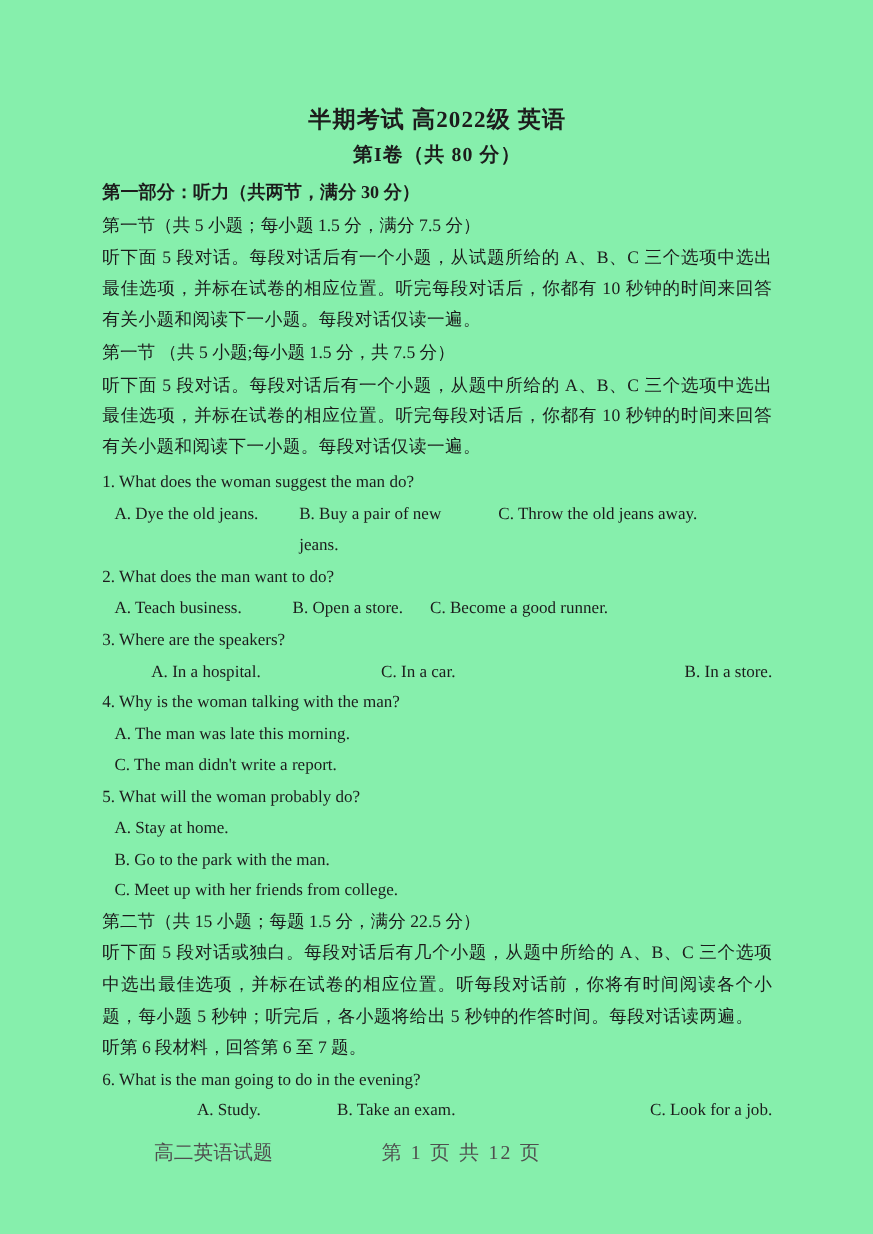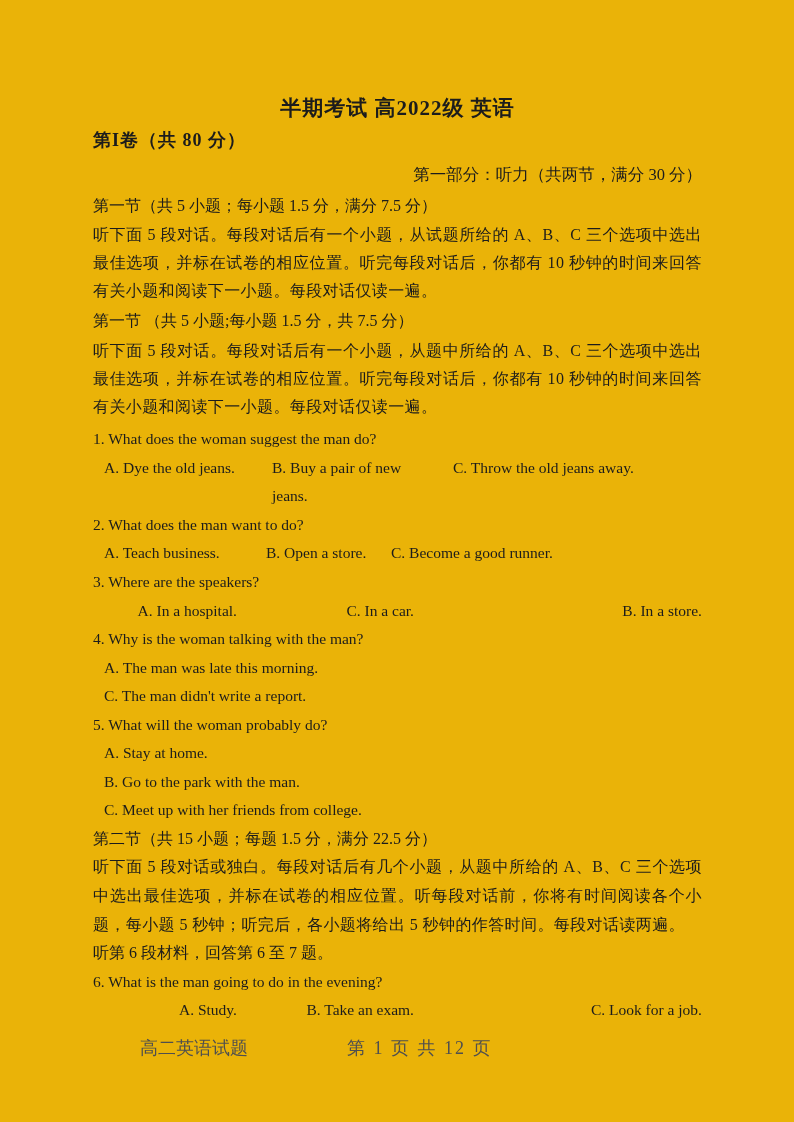--- a/index.html
+++ b/index.html
@@ -1,52 +1,51 @@
 <!DOCTYPE html>
 <html><head>
 <meta charset="utf-8">
 <style>
   html, body { margin: 0; padding: 0; background: #ffffff; }
   .page {
     position: relative;
     width: 794px;
     height: 1122px;
-    background: #eab308;
+    background: #86efac;
     font-family: "Liberation Serif", "DejaVu Serif", serif;
     color: #1c1c1c;
     overflow: hidden;
   }
   .content {
     position: absolute;
     left: 93px;
     right: 92px;
     top: 0;
   }
   .exam-title {
     padding-top: 96px;
     text-align: center;
     font-size: 21px;
     font-weight: 700;
     line-height: 24px;
     letter-spacing: 1px;
   }
   .volume-title {
     margin-top: 10px;
-    text-align: left;
+    text-align: center;
     font-size: 18px;
     font-weight: 700;
     line-height: 21px;
     letter-spacing: 1px;
   }
   .part-heading {
     margin-top: 13px;
     font-size: 16.5px;
-    font-weight: 400;
+    font-weight: 700;
     line-height: 21px;
-    text-align: right;
   }
   .sec-line {
     margin-top: 9px;
     font-size: 16px;
     line-height: 23px;
   }
   .para {
     margin-top: 4px;
     font-size: 16px;
     line-height: 28.2px;

